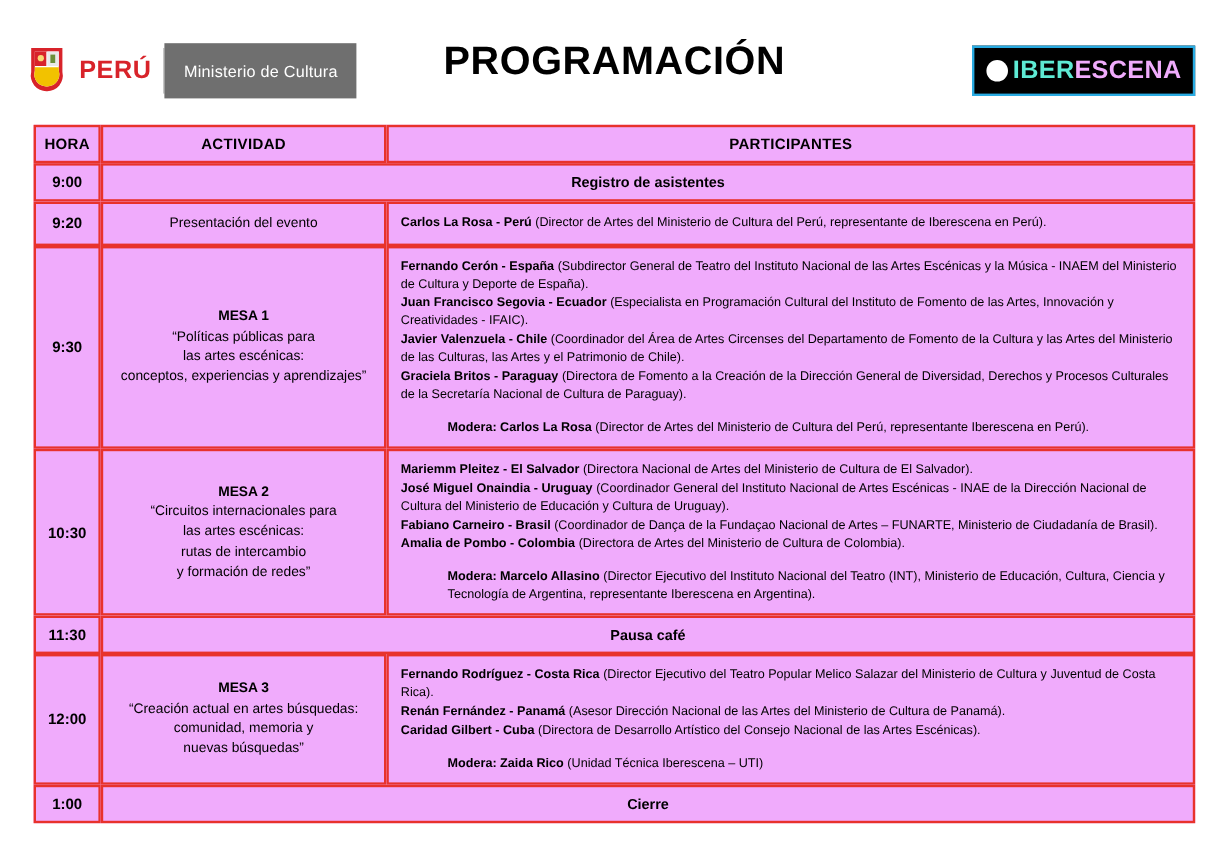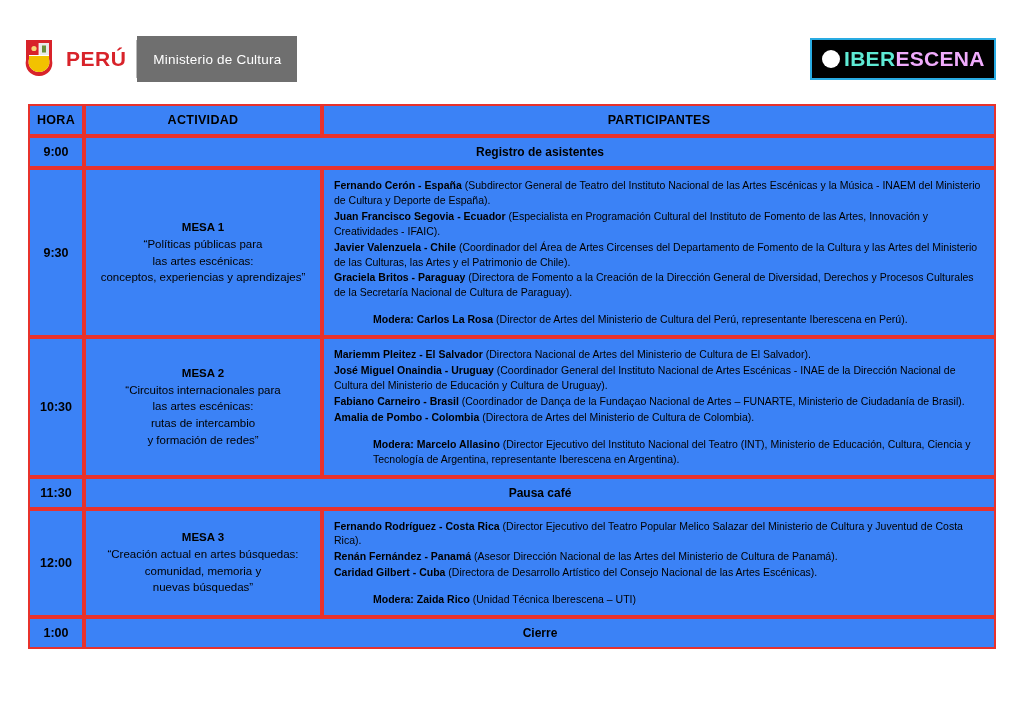--- a/index.html
+++ b/index.html
@@ -97,21 +97,21 @@
   }
   table.sched {
     width: 968px;
     border-collapse: separate;
     border-spacing: 0 0;
     table-layout: fixed;
   }
   table.sched td, table.sched th {
     border: 2px solid #e8322c;
     vertical-align: middle;
-    background: #3b82f6;
+    background: #f0abfc;
   }
   col.c-hora { width: 56px; }
   col.c-act  { width: 238px; }
   col.c-part { width: 674px; }
 
   thead th {
     height: 32px;
     font-size: 12.5px;
     font-weight: bold;
     text-align: center;
@@ -164,20 +164,21 @@
           <path d="M7 20 h20 v3 a10 10 0 0 1 -10 13 a10 10 0 0 1 -10 -13 z" fill="#f2c200"></path>
           <circle cx="12" cy="12.5" r="2.6" fill="#f7d774"></circle>
           <rect x="20" y="9.5" width="4" height="7" fill="#6b8f3a"></rect>
         </svg>
       </div>
       <div class="peru-word">PERÚ</div>
       <div class="divider-v"></div>
       <div class="min-cultura">Ministerio de Cultura</div>
     </div>
 
+    <div class="title">PROGRAMACIÓN</div>
 
     <div class="iberescena">
       <div class="iber-dot"></div>
       <div class="iber-text"><span class="cy">IBER</span><span class="wh">ESCENA</span></div>
     </div>
   </div>
 
   <div class="table-wrap">
     <table class="sched">
       <colgroup>
@@ -191,20 +192,27 @@
           <th>ACTIVIDAD</th>
           <th>PARTICIPANTES</th>
         </tr>
       </thead>
       <tbody id="tbody">
           <tr>
             <td class="hora">9:00</td>
             <td class="span-center" colspan="2">Registro de asistentes</td>
           </tr>
           <tr>
+            <td class="hora">9:20</td>
+            <td class="act">Presentación del evento</td>
+            <td class="part">
+              <div class="pline"><span class="pname">Carlos La Rosa - Perú</span><span> (Director de Artes del Ministerio de Cultura del Perú, representante de Iberescena en Perú).</span></div>
+            </td>
+          </tr>
+          <tr>
             <td class="hora">9:30</td>
             <td class="act">
               <div class="mesa-title">MESA 1</div>
               <div>“Políticas públicas para</div>
               <div>las artes escénicas:</div>
               <div>conceptos, experiencias y aprendizajes”</div>
             </td>
             <td class="part">
               <div class="pline"><span class="pname">Fernando Cerón - España</span><span> (Subdirector General de Teatro del Instituto Nacional de las Artes Escénicas y la Música - INAEM del Ministerio de Cultura y Deporte de España).</span></div>
               <div class="pline"><span class="pname">Juan Francisco Segovia - Ecuador</span><span> (Especialista en Programación Cultural del Instituto de Fomento de las Artes, Innovación y Creatividades - IFAIC).</span></div>

